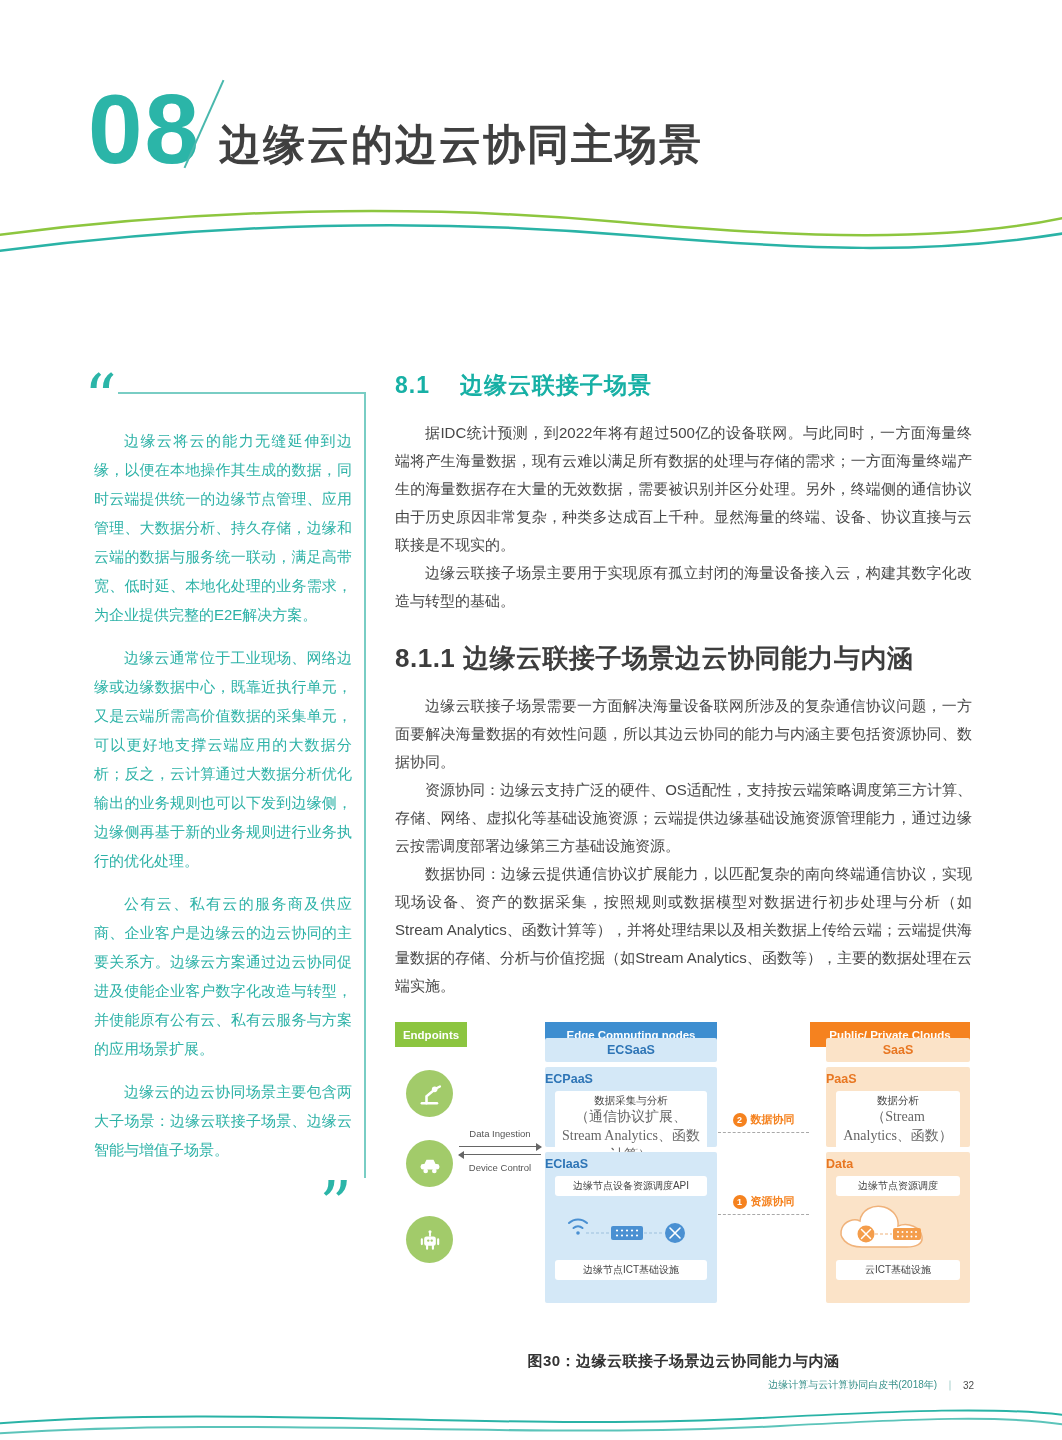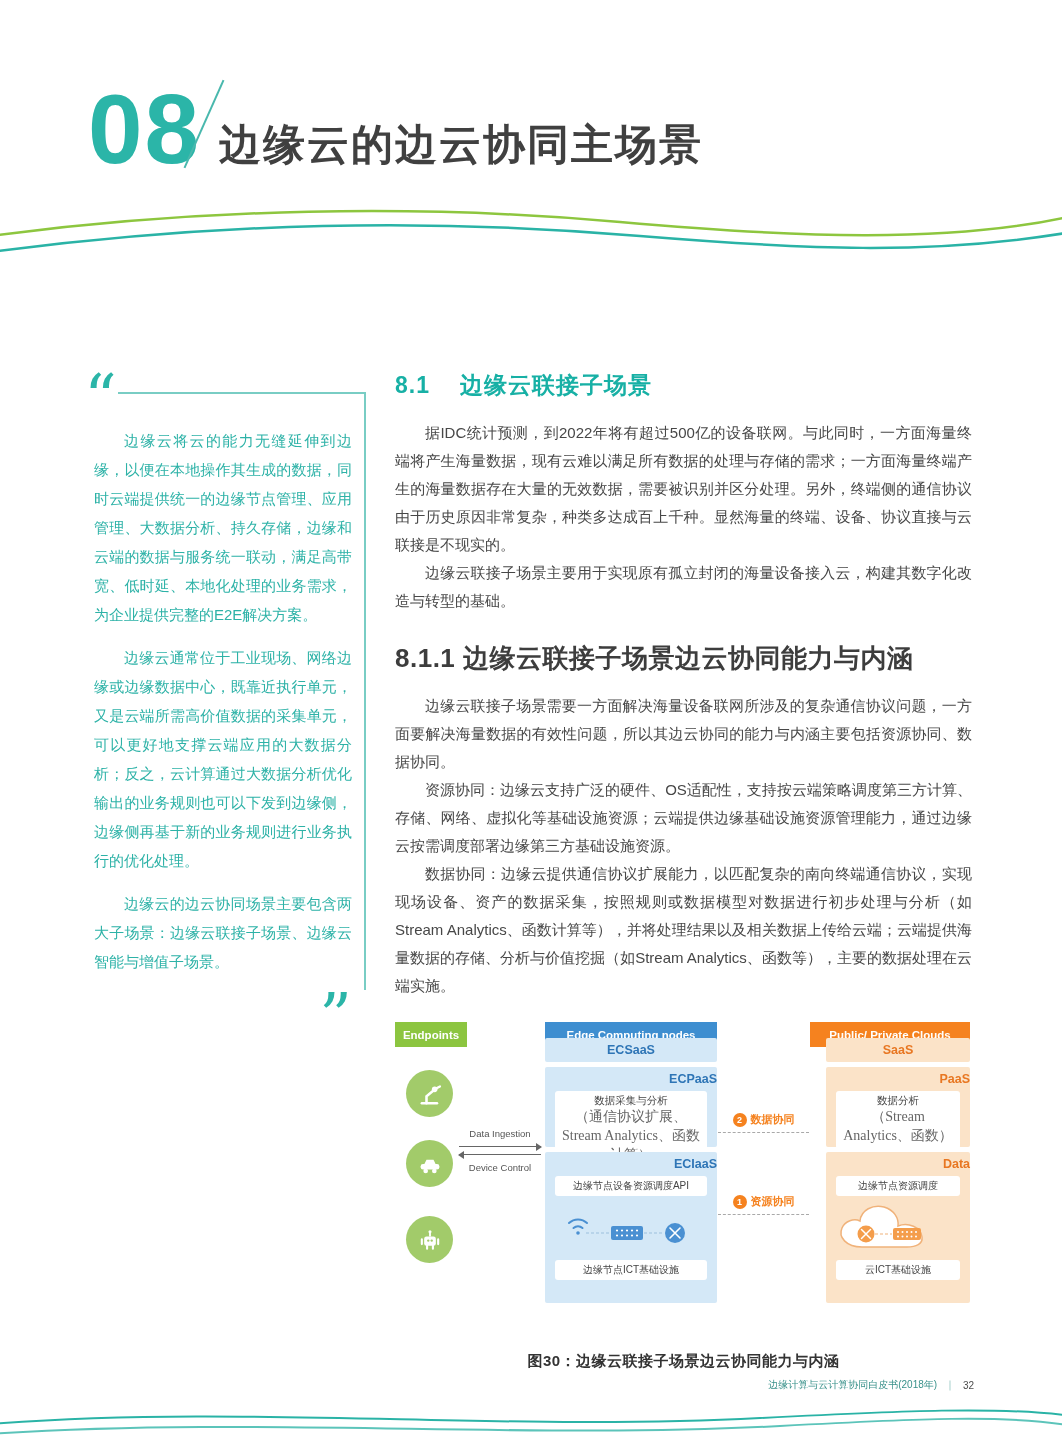--- a/index.html
+++ b/index.html
@@ -51,21 +51,21 @@
 
   .stack-col { position:absolute; top:16px; display:flex; flex-direction:column; gap:5px; }
   .edge-col { left:150px; width:172px; }
   .cloud-col { left:415px; width:160px; }
   .tier-box { border-radius:2px; }
   .blue-bg { background:#d4e8f7; }
   .orange-bg { background:#fbe3c8;margin-left:16px; }
   .tier-single { height:24px; display:flex; align-items:center; justify-content:center; font-size:12.5px; font-weight:bold; }
   .blue-text { color:#2e75b6; }
   .orange-text { color:#e87722; }
-  .tier-title { text-align:right; font-size:12.5px; font-weight:bold; padding-top:5px; }
+  .tier-title { text-align:left; font-size:12.5px; font-weight:bold; padding-top:5px; }
   .tier-mid { height:80px; }
   .tier-big { height:151px; }
   .white-box { background:#fff; border-radius:3px; margin:5px 10px 0 10px; padding:3px 5px; text-align:center; }
   .wb-title { font-size:10.5px; color:#444; }
   .wb-sub { font-size:14px; color:#666; line-height:1.35;font-family:Liberation Serif, serif; }
   .wb-line { font-size:10px; color:#444; }
   .net-svg { display:block; margin:1px auto 0 auto; }
 
   .connector { position:absolute; left:323px; width:91px; text-align:center; }
   .connector-label { display:flex; align-items:center; justify-content:center; gap:4px; color:#f5821f; font-size:11px; font-weight:bold; margin-bottom:5px; white-space:nowrap; }
@@ -95,20 +95,21 @@
   <svg class="top-waves" viewBox="0 0 1062 72" preserveAspectRatio="none">
     <path d="M-10 44 C 200 16, 420 12, 620 30 C 790 45, 950 52, 1072 24" fill="none" stroke="#8dc63f" stroke-width="2.5"></path>
     <path d="M-10 60 C 220 30, 430 26, 640 44 C 800 57, 930 64, 1072 40" fill="none" stroke="#2ab3a6" stroke-width="2.5"></path>
   </svg>
 
   <aside class="quote-block">
     <span class="quote-open">“</span>
     <div class="quote-paragraphs">
         <p>边缘云将云的能力无缝延伸到边缘，以便在本地操作其生成的数据，同时云端提供统一的边缘节点管理、应用管理、大数据分析、持久存储，边缘和云端的数据与服务统一联动，满足高带宽、低时延、本地化处理的业务需求，为企业提供完整的E2E解决方案。</p>
         <p>边缘云通常位于工业现场、网络边缘或边缘数据中心，既靠近执行单元，又是云端所需高价值数据的采集单元，可以更好地支撑云端应用的大数据分析；反之，云计算通过大数据分析优化输出的业务规则也可以下发到边缘侧，边缘侧再基于新的业务规则进行业务执行的优化处理。</p>
+        <p>公有云、私有云的服务商及供应商、企业客户是边缘云的边云协同的主要关系方。边缘云方案通过边云协同促进及使能企业客户数字化改造与转型，并使能原有公有云、私有云服务与方案的应用场景扩展。</p>
         <p>边缘云的边云协同场景主要包含两大子场景：边缘云联接子场景、边缘云智能与增值子场景。</p>
       </div>
     <span class="quote-close">”</span>
   </aside>
 
   <main class="main-col">
     <h2 class="section-heading">
       <span class="sec-num">8.1</span>
       <span>边缘云联接子场景</span>
     </h2>

